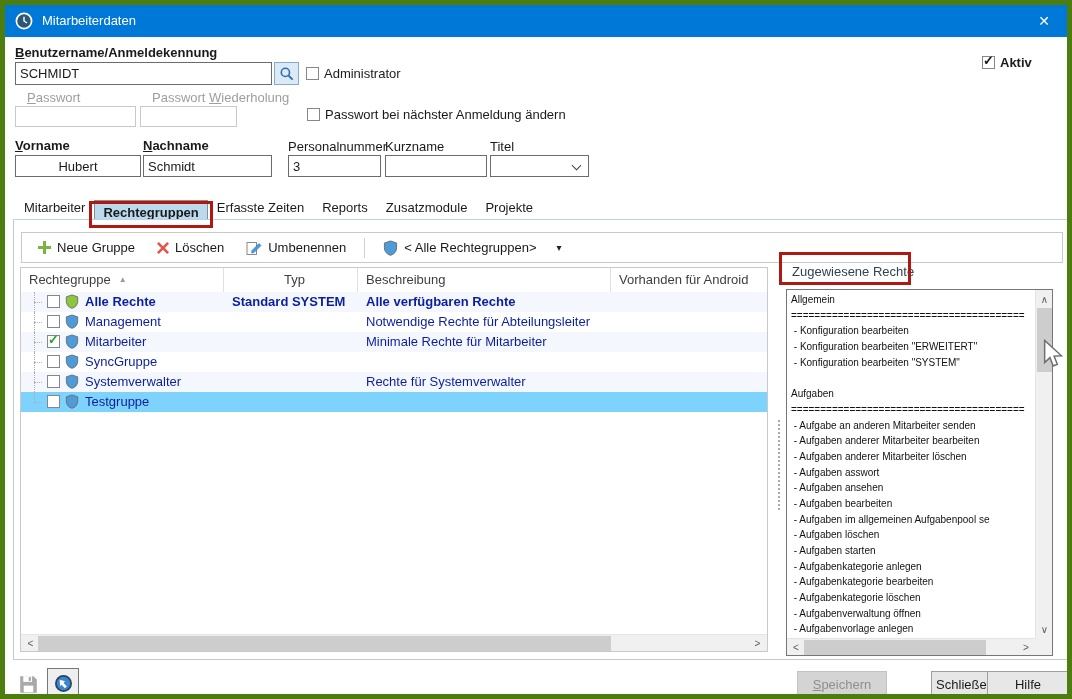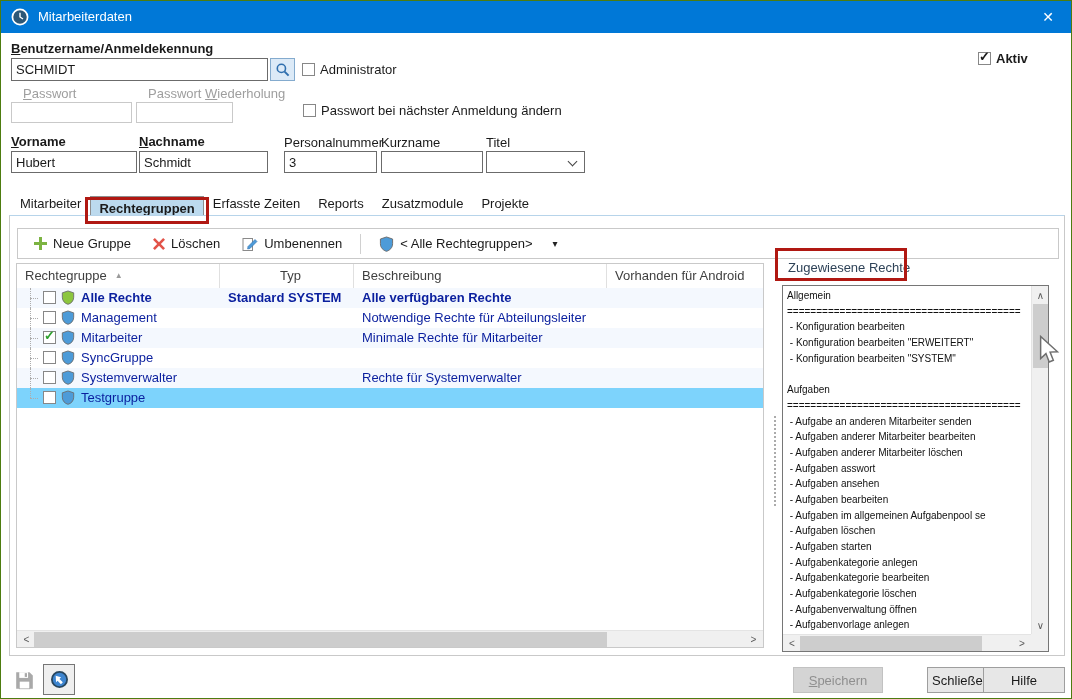--- a/index.html
+++ b/index.html
@@ -1,19 +1,19 @@
 <!DOCTYPE html>
 <html><head>
 <meta charset="utf-8">
 <style>
   html,body{margin:0;padding:0;background:#9e9e9e;}
   *{box-sizing:border-box;}
   #window{
     position:relative;width:1072px;height:699px;background:#fff;
-    border:1px solid #4d7c0f;overflow:hidden;
+    border:5px solid #4d7c0f;overflow:hidden;
     font-family:"Liberation Sans", sans-serif;font-size:13px;color:#1a1a1a;
   }
   
   .titlebar{position:absolute;left:0;top:0;width:100%;height:32px;background:#0078D7;}
   .title-icon{position:absolute;left:10px;top:7px;width:18px;height:18px;}
   .title-text{position:absolute;left:37px;top:8px;color:#fff;font-size:13px;}
   .close-btn{position:absolute;right:0;top:0;width:46px;height:32px;display:flex;align-items:center;justify-content:center;color:#fff;font-size:14px;cursor:default;}
   
   .lbl{position:absolute;white-space:nowrap;}
   .b{font-weight:bold;}
@@ -126,21 +126,21 @@
   <div class="chkrow" style="left:302px;top:102px;">
     <span class="cb"></span>
     <span>Passwort bei nächster Anmeldung ändern</span>
   </div>
 
   <div class="lbl b" style="left:10px;top:133px;"><span class="accel">V</span><span>orname</span></div>
   <div class="lbl b" style="left:138px;top:133px;"><span class="accel">N</span><span>achname</span></div>
   <div class="lbl" style="left:283px;top:134px;">Personalnummer</div>
   <div class="lbl" style="left:380px;top:134px;">Kurzname</div>
   <div class="lbl" style="left:485px;top:134px;">Titel</div>
-  <input class="tbx" style="left: 10px; top: 150px; width: 126px; height: 22px;" value="Hubert">
+  <input class="tbx" style="left: 10px; top: 150px; width: 126px; height: 22px; text-align: center;" value="Hubert">
   <input class="tbx" style="left: 138px; top: 150px; width: 129px; height: 22px;" value="Schmidt">
   <input class="tbx" style="left: 283px; top: 150px; width: 93px; height: 22px;" value="3">
   <input class="tbx" style="left: 380px; top: 150px; width: 102px; height: 22px;" value="">
   <div class="selectbox" style="left:485px;top:150px;width:99px;height:22px;">
     <span></span>
     <span class="chev"></span>
   </div>
 
   <div class="tabs">
     <span class="tab">Mitarbeiter</span>

